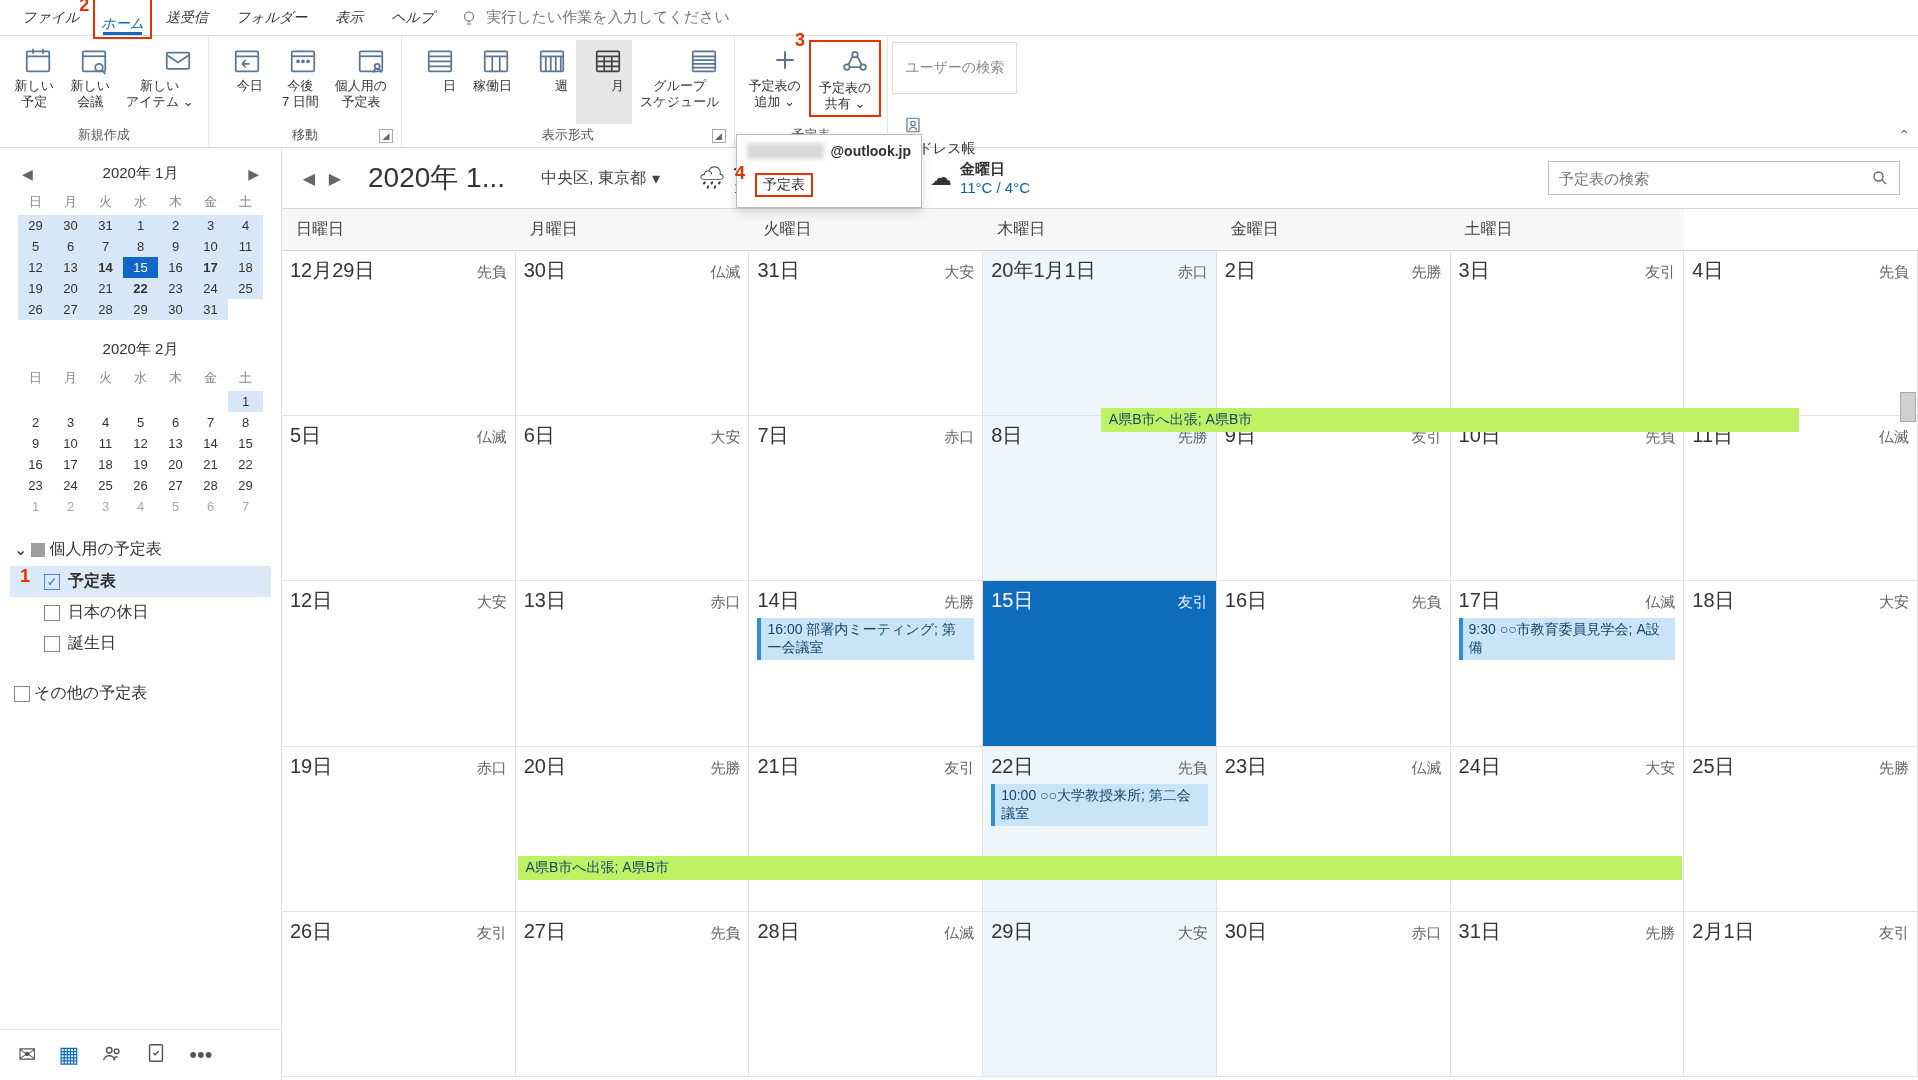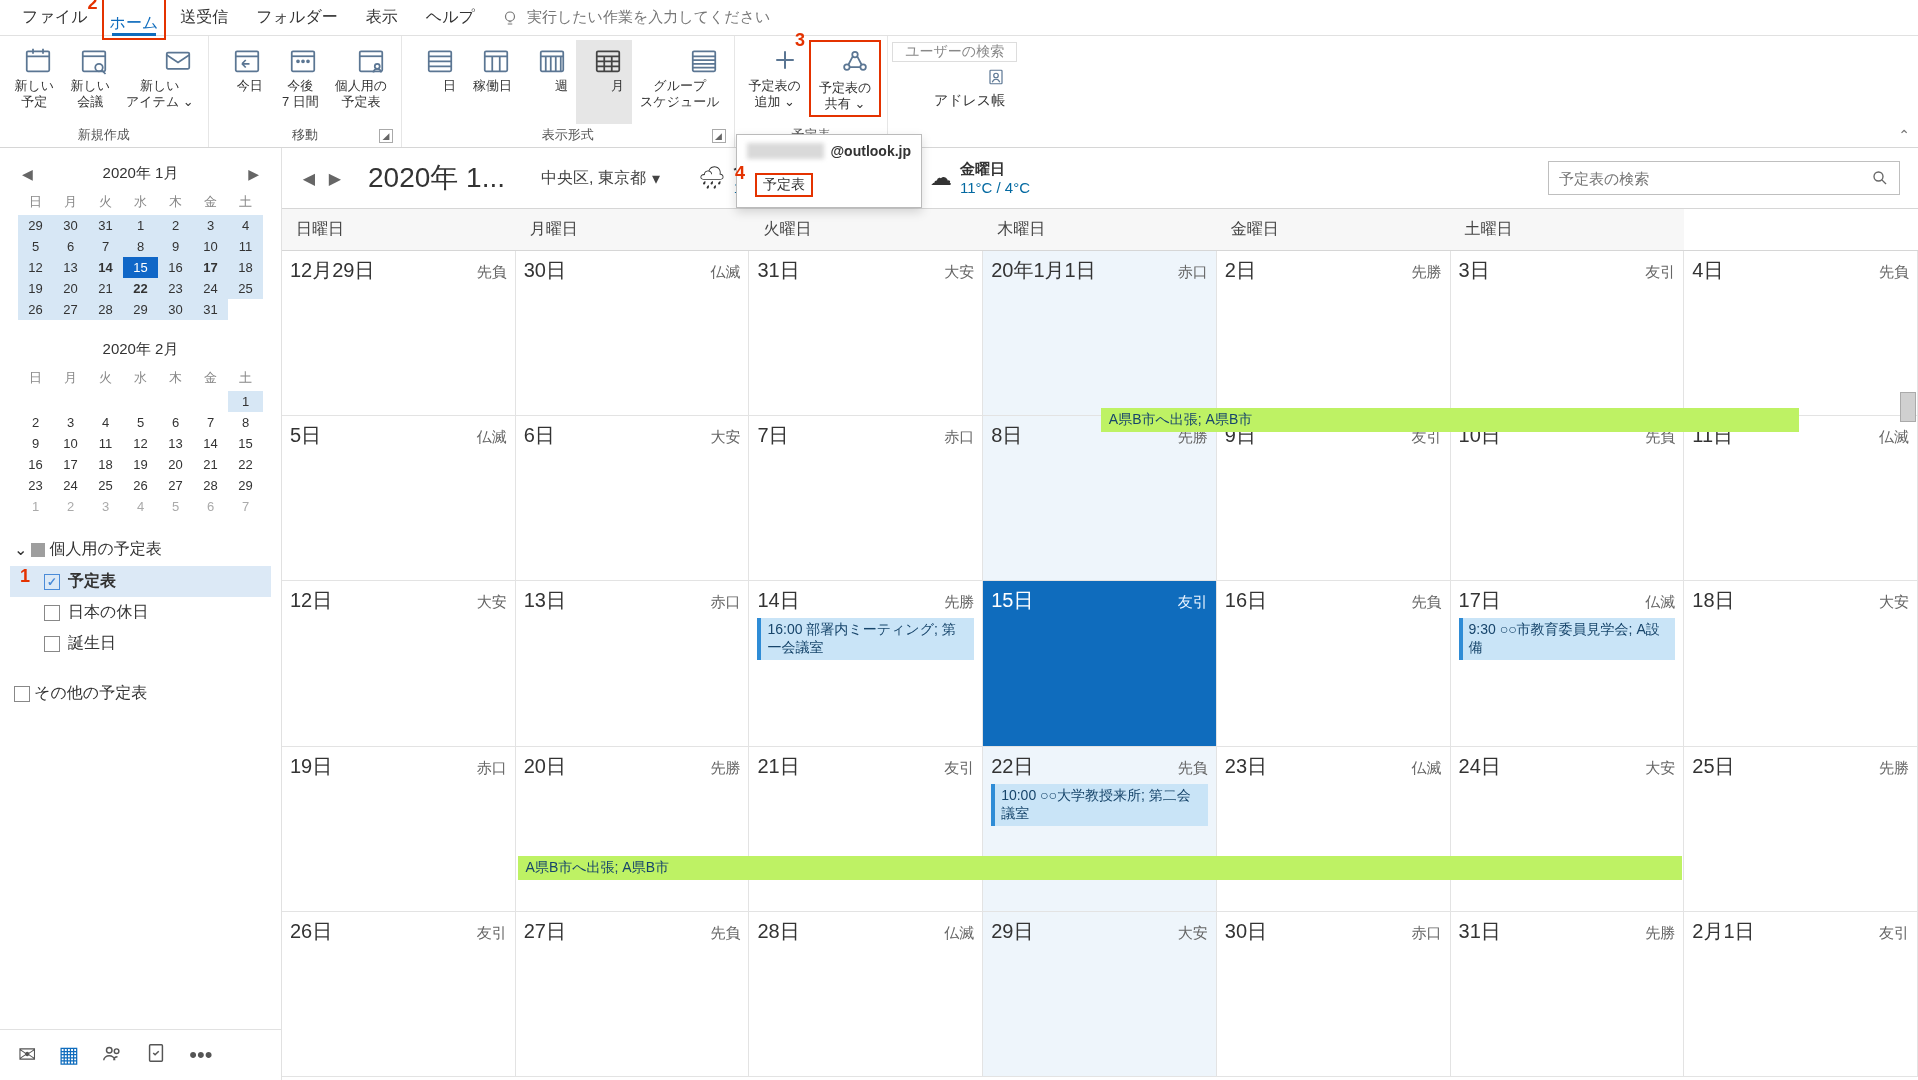--- a/index.html
+++ b/index.html
@@ -1,40 +1,40 @@
 <!DOCTYPE html>
 <html><head>
 <meta charset="utf-8">
 <style>
 * { box-sizing: border-box; margin: 0; padding: 0; font-family: "Yu Gothic UI", "Meiryo", sans-serif; }
 body { background: #fff; font-size: 14px; color: #333; overflow: hidden; width: 1918px; height: 1080px; position: relative; }
 
 
 .menu-bar { display: flex; align-items: center; height: 36px; padding: 0 8px; border-bottom: 1px solid #e1e1e1; }
-.menu-item { padding: 6px 14px; cursor: pointer; font-size: 16px; }
+.menu-item { padding: 6px 14px; cursor: pointer; font-size: 14px; font-style: italic; }
 .menu-item.active { color: #0F6CBD; }
 .tabhl { border: 2.5px solid #e43200; padding: 16px 6px 4px; position: relative; }
 .tabhl .underline { position: absolute; left: 8px; right: 8px; bottom: 2px; height: 3px; background: #0F6CBD; }
 .callout-num { position: absolute; color: #e43200; font-weight: bold; font-size: 18px; }
 .search-hint { display: flex; align-items: center; margin-left: 12px; color: #777; font-size: 15px; }
 .bulb-icon { margin-right: 8px; }
 
 
 .ribbon { display: flex; height: 112px; border-bottom: 1px solid #d6d6d6; position: relative; }
 .ribbon-group { display: flex; flex-direction: column; border-right: 1px solid #e6e6e6; padding: 4px 6px 2px; }
 .group-row { display: flex; flex: 1; }
 .group-label { text-align: center; font-size: 13px; color: #555; padding: 2px 0 1px; position: relative; }
 .grp-launcher { position: absolute; right: 2px; bottom: 2px; width: 14px; height: 14px; border: 1px solid #aaa; font-size: 9px; display:flex; align-items:center; justify-content:center; color:#666;}
 .rbtn { display: flex; flex-direction: column; align-items: flex-end; justify-content: flex-start; padding: 4px 8px; cursor: pointer; min-width: 56px; }
 .rbtn .ico { width: 32px; height: 32px; display: flex; align-items: center; justify-content: center; margin-bottom: 2px; }
 .rbtn .lab { font-size: 13px; text-align: center; line-height: 1.2; white-space: pre; }
 .rbtn.active { background: #e6e6e6; }
 .rbtn.boxed { border: 2.5px solid #e43200; }
 .ribbon-side { display:flex; flex-direction:column; padding:6px 4px; gap:6px; }
-.side-item { display:flex; align-items:flex-end; gap:6px; font-size:14px; padding:0 12px; border:1px solid #ddd; cursor:pointer; }
+.side-item { display:flex; align-items:flex-start; gap:6px; font-size:14px; padding:16px 12px; border:1px solid #ddd; cursor:pointer; }
 .ribbon-collapse { position:absolute; right:8px; bottom:4px; font-size:14px; color:#777; cursor:pointer; }
 
 
 .share-dropdown { position:absolute; left:736px; top:134px; width:186px; background:#fff; border:1px solid #bbb; box-shadow:0 4px 10px rgba(0,0,0,.15); z-index:50; }
 .share-dropdown .row1 { display:flex; align-items:center; padding:8px 10px; font-weight:600; gap:6px;}
 .share-dropdown .blur { display:inline-block; width:86px; height:16px; background:#d9d9d9; filter:blur(2px); }
 .share-dropdown .row2 { padding:6px 10px 10px 18px; }
 .share-dropdown .boxed { border:2.5px solid #e43200; padding:1px 6px; display:inline-block; }
 
 

